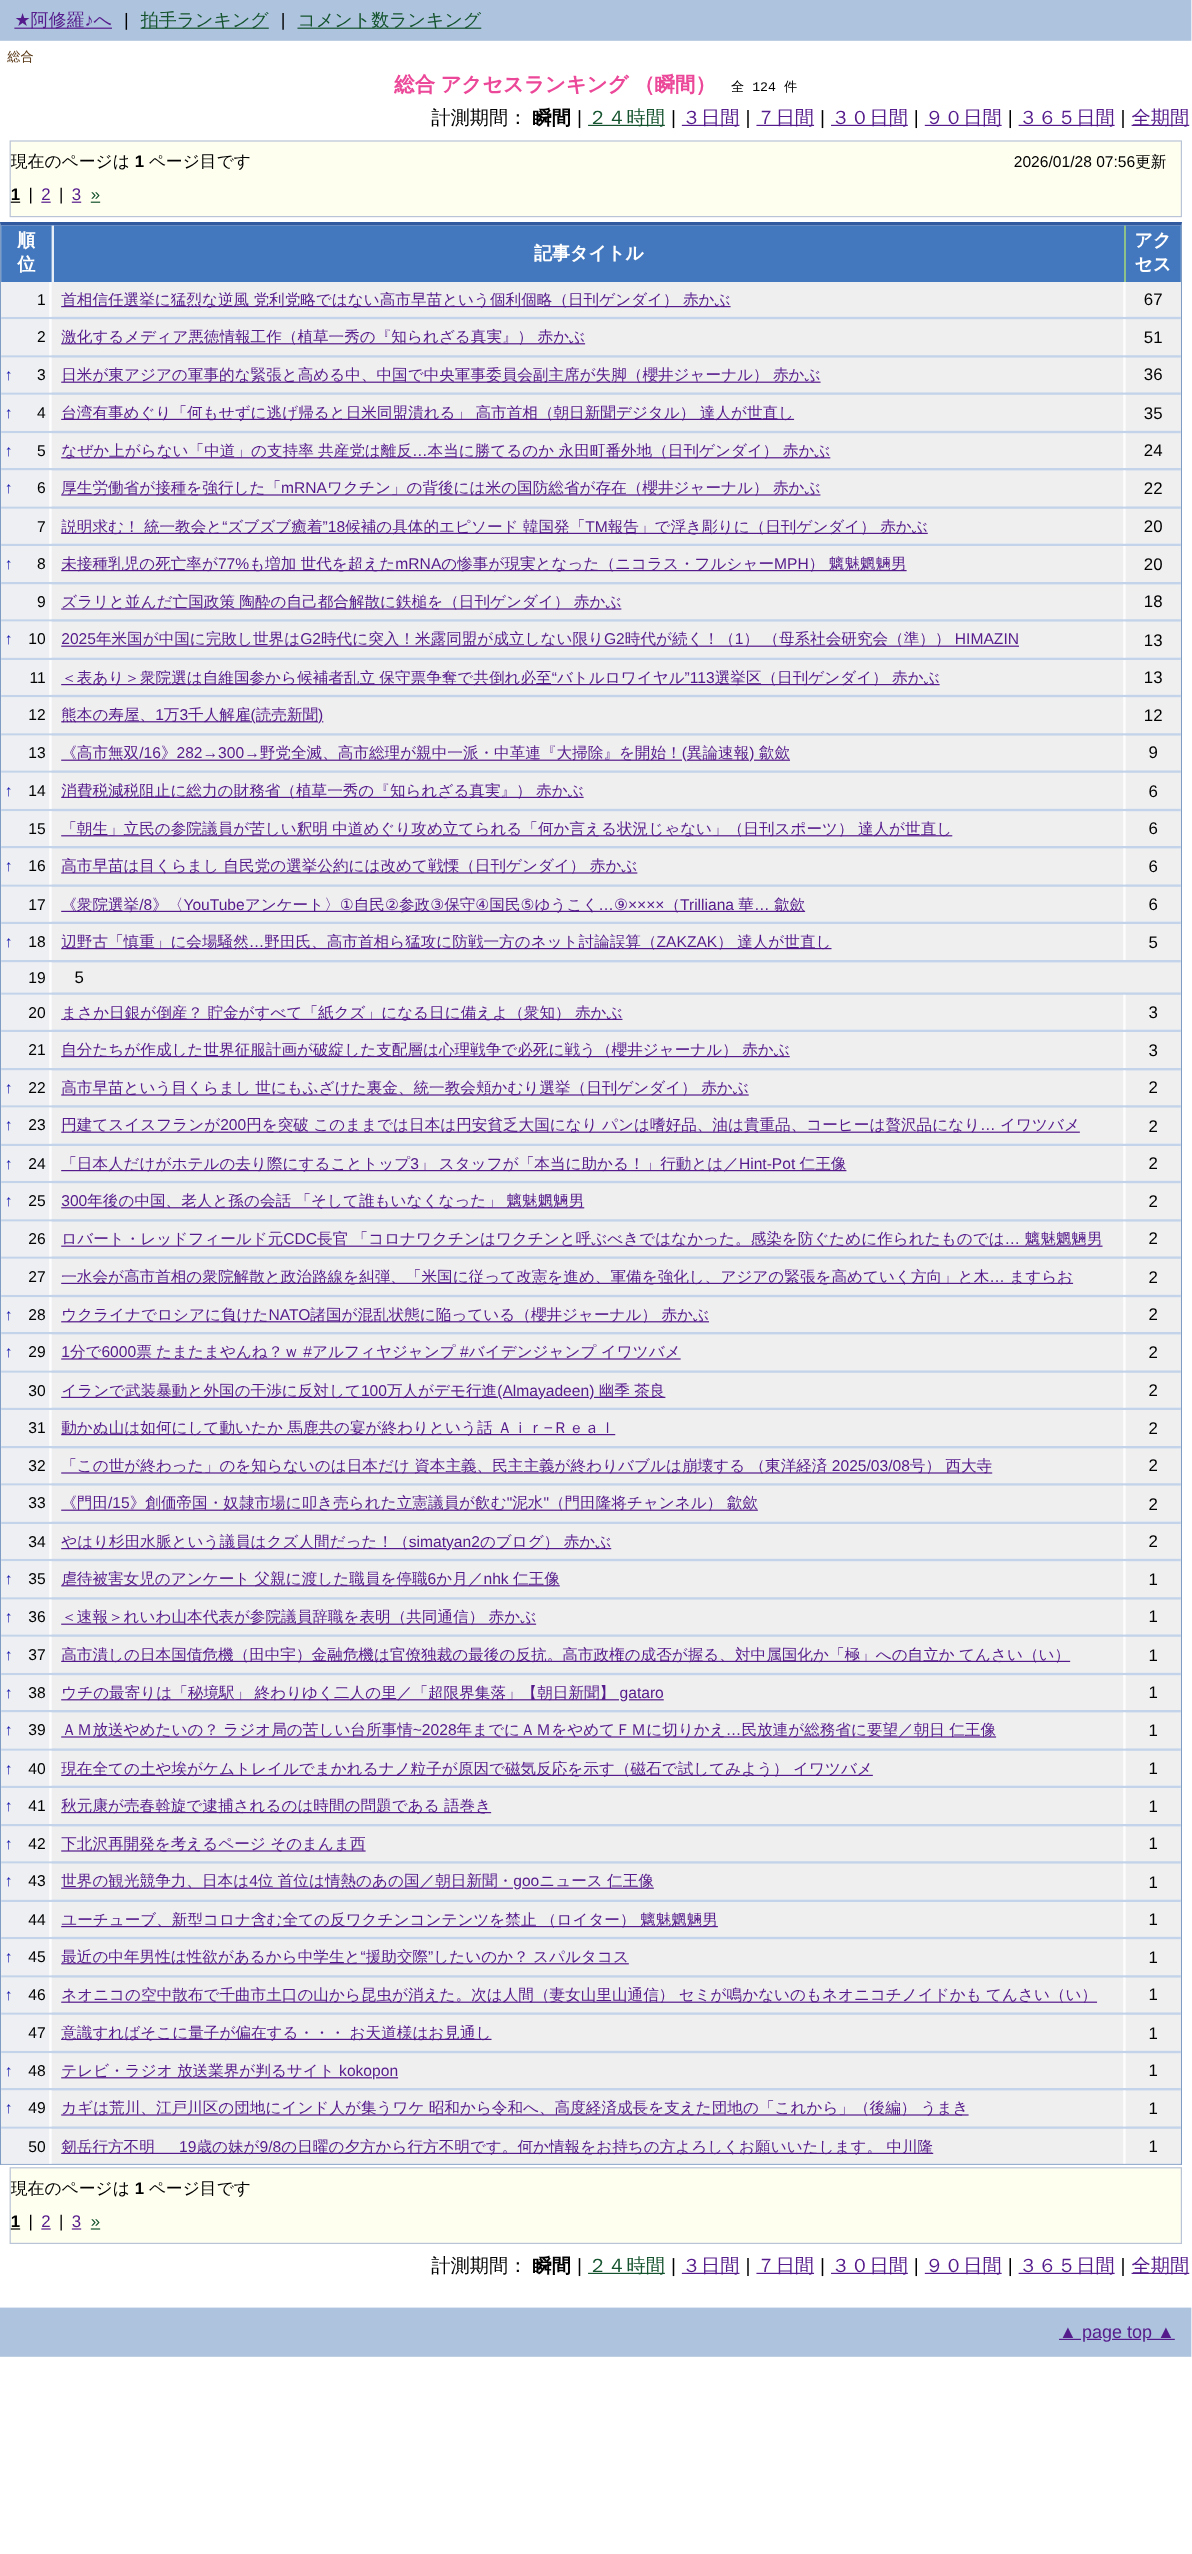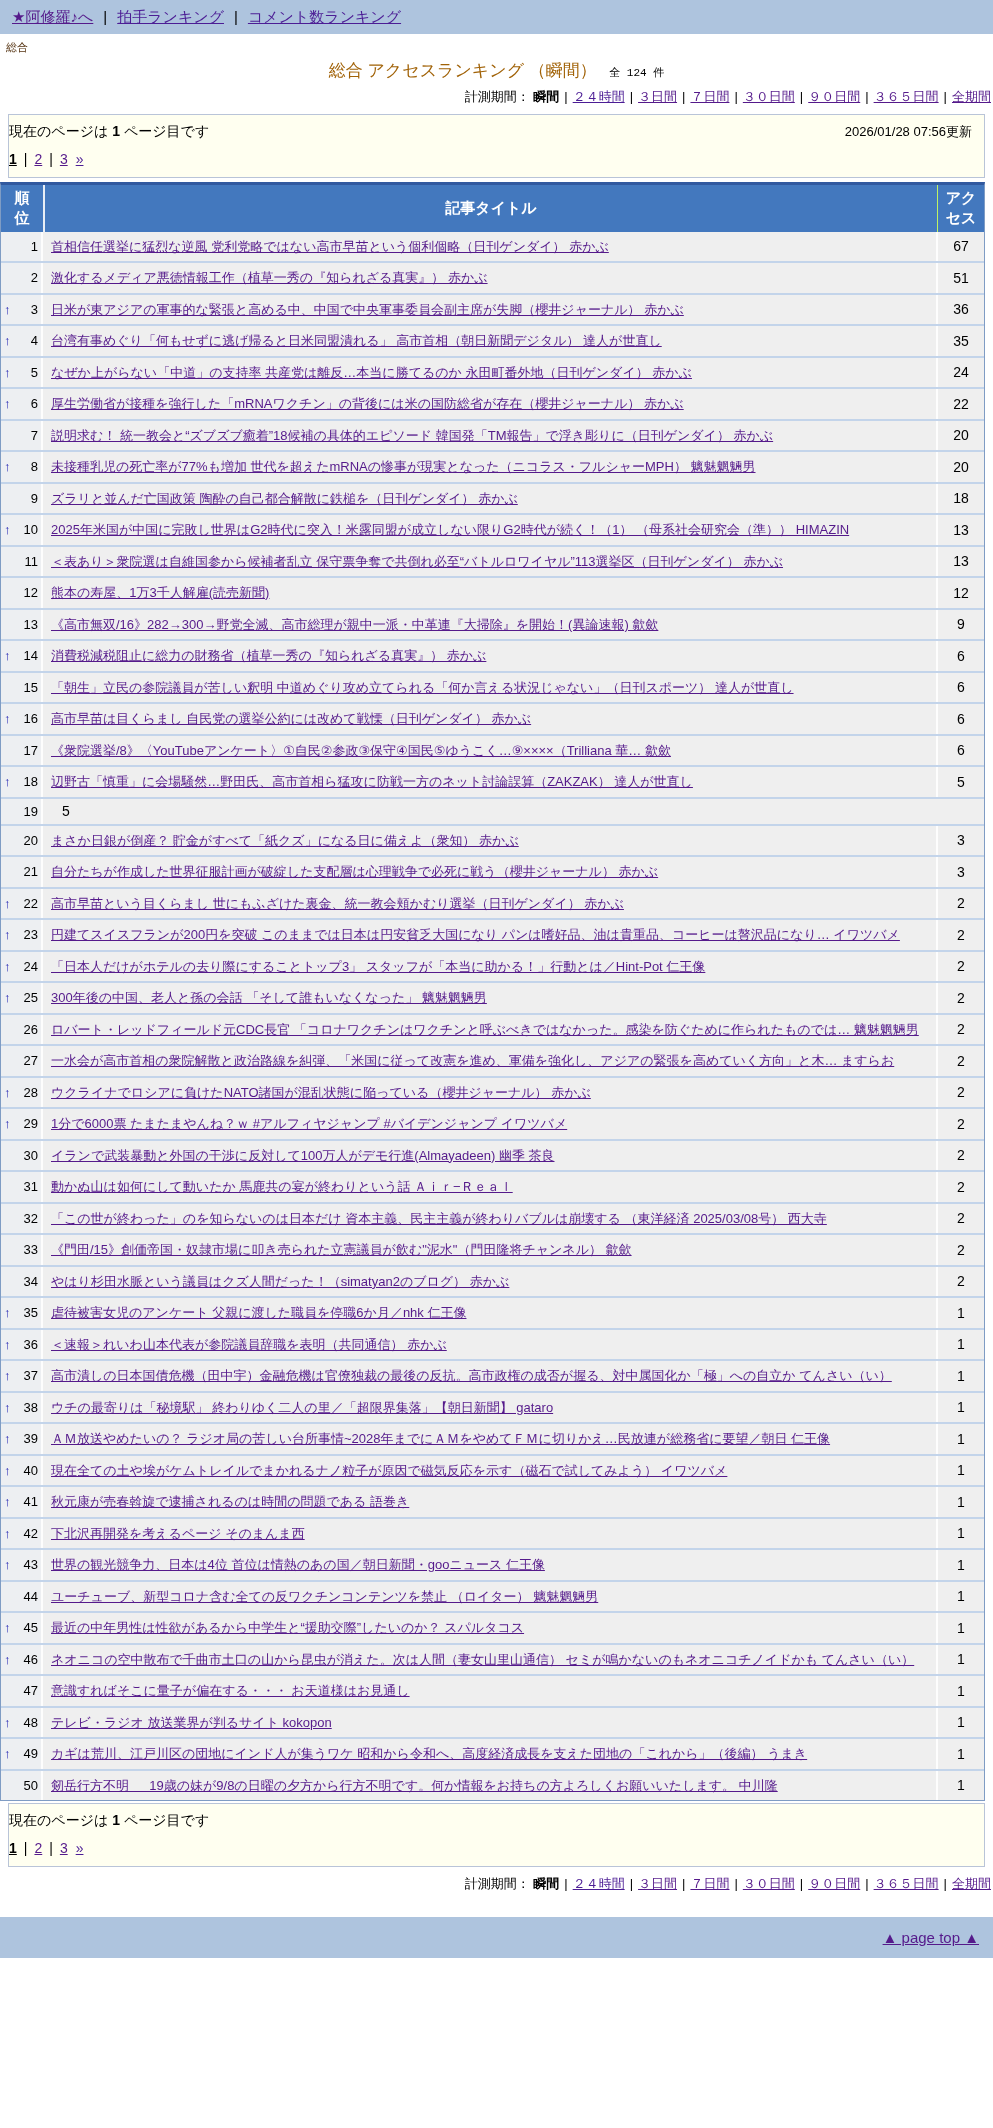--- a/index.html
+++ b/index.html
@@ -1,36 +1,36 @@
 <!DOCTYPE html>
 <html lang="ja"><head>
 <meta charset="utf-8">
 <style>
   html,body{margin:0;padding:0;background:#fff;
     font-family:"Liberation Sans","DejaVu Sans",sans-serif;color:#000;}
   .page{width:993px;min-height:2128px;margin:0 auto;position:relative;}
 
   a{cursor:pointer;}
-  .lnk-link{color:#4c1d95;text-decoration:underline;}
+  .lnk-link{color:#14532d;text-decoration:underline;}
   .lnk-visited{color:#551a8b;text-decoration:underline;}
   .lnk-current{color:#000;font-weight:bold;text-decoration:none;}
   .sep{color:#000;margin:0 6px;}
 
   
   .topbar{background:#aec4de;padding:8px 10px 7px 10px;font-size:15px;}
   .topbar a{margin-right:2px;margin-left:2px;}
   .topbar .sep{margin:0 8px;}
 
   .genre-label{font-size:11px;font-weight:normal;color:#553311;padding:6px 0 2px 6px;}
 
   .title-line{text-align:center;margin-top:2px;}
-  .main-title{font-size:17px;font-weight:normal;color:#a16207;}
+  .main-title{font-size:17px;font-weight:bold;color:#ec4899;}
   .total-count{font-size:11px;color:#000;margin-left:8px;font-family:Liberation Mono, monospace;}
 
-  .period-line{text-align:right;font-size:13px;padding:6px 2px 6px 12px;}
+  .period-line{text-align:right;font-size:16px;padding:6px 2px 6px 12px;}
   .period-line .label{color:#000;}
   .period-line .sep{margin:0 5px;}
 
   
   .info-box{margin:2px 8px;background:#fffff0;border:1px solid #b9c4d8;
     padding:8px 12px 10px 0;font-size:14px;}
   .info-top{display:flex;justify-content:space-between;align-items:baseline;}
   .updated{font-size:13px;}
   .pager{margin-top:10px;font-size:14px;}
   .pager .lnk-current{text-decoration:underline;}

